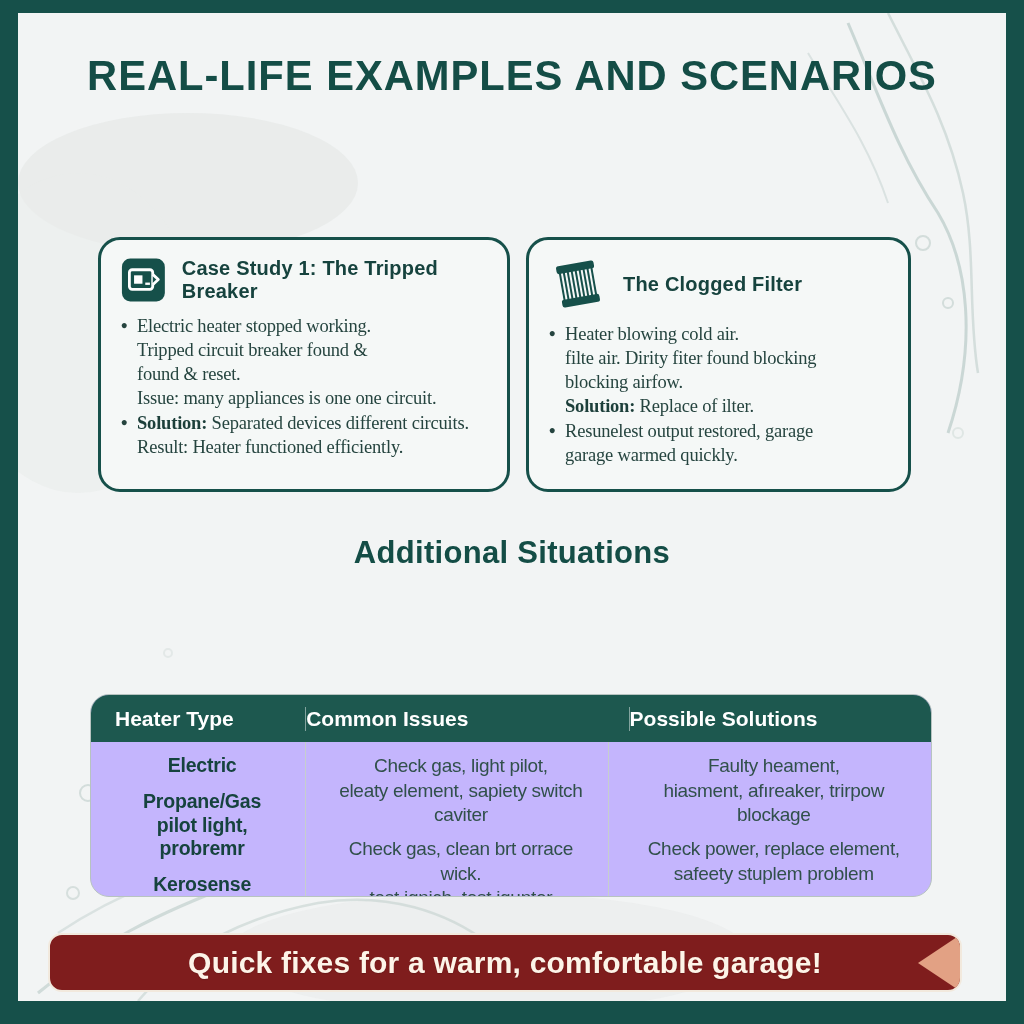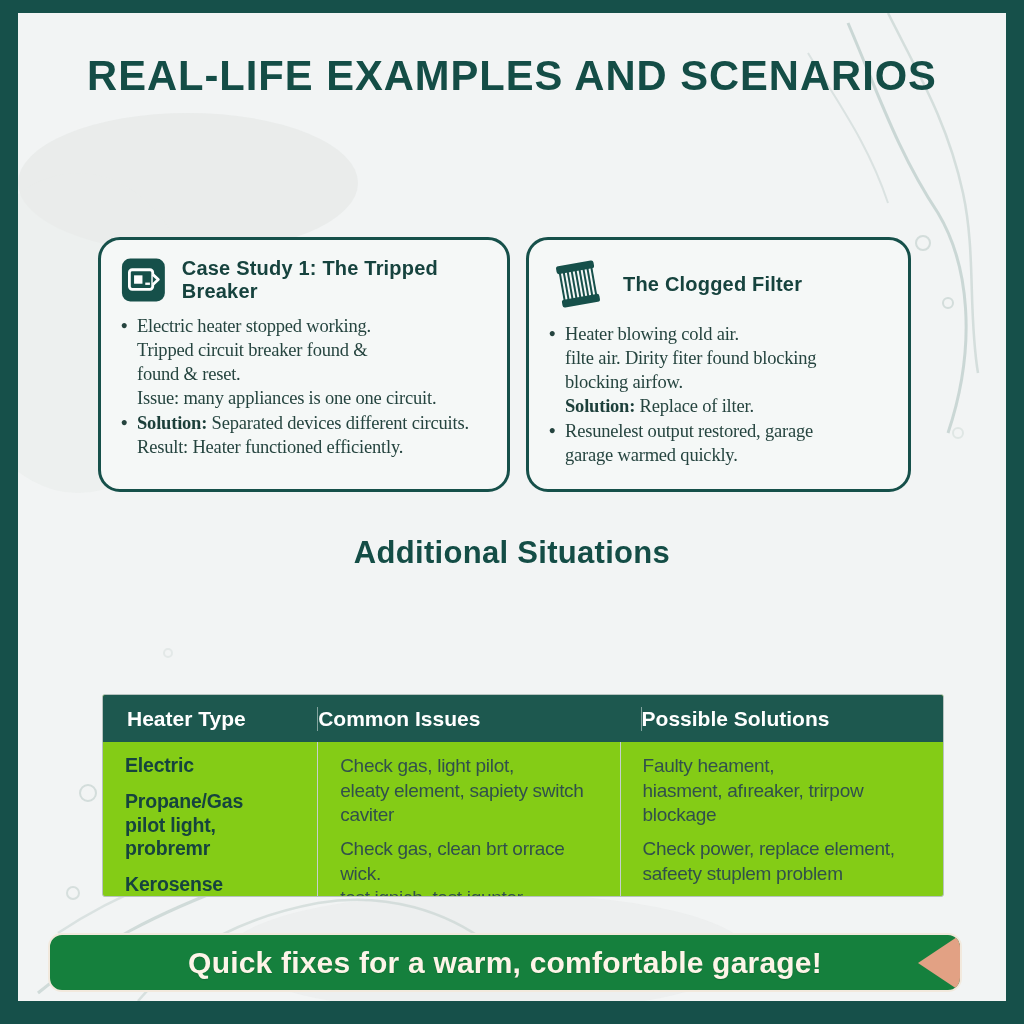--- a/index.html
+++ b/index.html
@@ -54,43 +54,43 @@
   .additional-list{list-style:none;position:absolute;top:582px;left:78px;margin:0;padding:0;}
   .additional-list li{
     position:relative;padding-left:22px;font-size:21.5px;line-height:1.45;
     color:#22443f;letter-spacing:-0.2px;
   }
   .additional-list li::before{
     content:"\2022";position:absolute;left:2px;top:0;color:#22443f;font-weight:bold;
   }
 
   .issues-table{
-    position:absolute;top:681px;left:84px;width:842px;height:203px;
-    border:1.5px solid #b7c3c0;border-radius:3px;overflow:hidden;
-    background:#84cc16;box-sizing:border-box;
+    position:absolute;top:681px;left:72px;width:842px;height:203px;
+    border:1.5px solid #b7c3c0;border-radius:19px;overflow:hidden;
+    background:#c4b5fd;box-sizing:border-box;
   }
   .thead{display:flex;background:#1d584f;height:47px;align-items:center;
     color:#ffffff;font-weight:bold;font-size:21px;}
   .th{box-sizing:border-box;}
   .col1{width:25.5%;}
   .col2{width:38.5%;}
   .col3{width:36%;}
   .th.col1{padding-left:24px;text-align:left;}
   .th.col2,.th.col3{border-left:1.5px solid rgba(255,255,255,0.45);}
-  .tbody{display:flex;height:154px;}
+  .tbody{display:flex;height:154px;text-align:center;}
   .td{box-sizing:border-box;padding:12px 14px 8px 22px;}
   .td.col2,.td.col3{border-left:1.5px solid #c6cfcd;}
   .type-cell{font-size:19.5px;font-weight:bold;color:#16433e;line-height:1.22;
     margin-bottom:12px;white-space:pre-line;letter-spacing:-0.2px;}
   .body-cell{font-size:19px;color:#31504b;line-height:1.3;margin-bottom:9px;
     white-space:pre-line;letter-spacing:-0.3px;}
 
   .banner{
     position:absolute;top:920px;left:30px;width:914px;height:59px;
-    background:#15803d;border-radius:14px;overflow:hidden;
+    background:#7f1d1d;border-radius:14px;overflow:hidden;
     border:2px solid #f2e9dd;box-sizing:border-box;
     display:flex;align-items:center;justify-content:center;
   }
   .banner-text{
     font-size:30px;font-weight:bold;color:#fdf4e8;letter-spacing:.2px;
     text-shadow:0 1px 1px rgba(0,0,0,0.15);
   }
   .banner-notch{
     position:absolute;right:0;top:0;width:0;height:0;
     border-top:28px solid transparent;border-bottom:28px solid transparent;

